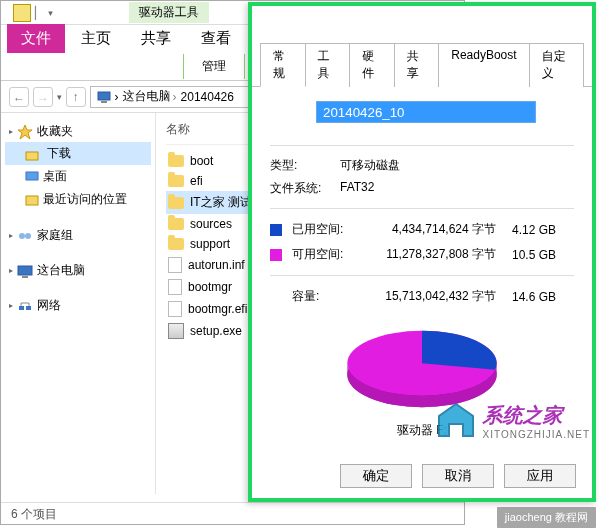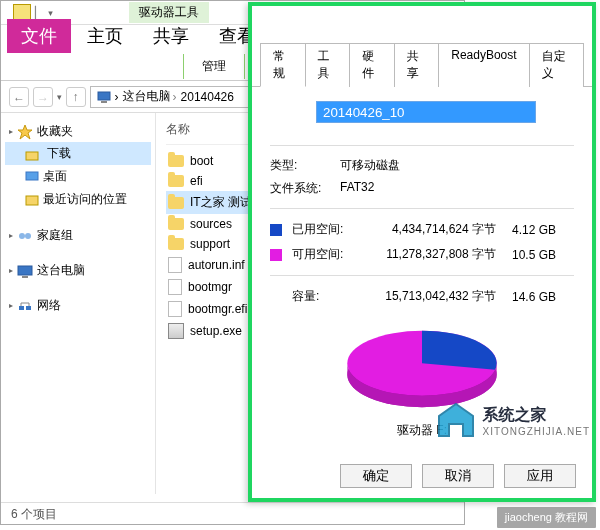--- a/index.html
+++ b/index.html
@@ -6,21 +6,21 @@
 body { width: 600px; height: 530px; background: #fff; position: relative; overflow: hidden; font-size: 12px; }
 
 
 .explorer { position: absolute; left: 0; top: 0; width: 465px; height: 525px; border: 1px solid #aaa; background: #fff; }
 .title-row { height: 24px; display: flex; align-items: center; background: #fff; border-bottom: 1px solid #ddd; padding-left: 6px; }
 .title-row .winbtns { margin-left: auto; display: flex; }
 .title-row .winbtn { width: 30px; height: 22px; text-align: center; line-height: 22px; }
 .qat { display: flex; align-items: center; padding: 0 6px; gap: 4px; }
 .qat-icon { width: 18px; height: 18px; background: #f6e27a; border: 1px solid #b99a00; display: inline-block; }
 .ribbon-tabs { height: 28px; display: flex; align-items: flex-end; padding-left: 6px; gap: 2px; }
-.ribbon-tabs .tab { padding: 5px 14px; font-size: 18px; }
+.ribbon-tabs .tab { padding: 5px 14px; font-size: 15px; }
 .ribbon-tabs .tab.file { background: #d02a9a; color: #fff; }
 .ribbon-bar { height: 28px; border-bottom: 1px solid #ccc; display: flex; align-items: center; text-align: center; }
 .ribbon-bar .manage { margin-left: 182px; border: 1px solid #8ccf6e; border-top: none; border-bottom: none; padding: 4px 18px; }
 .addr-row { height: 32px; display: flex; align-items: center; padding: 4px 8px; gap: 4px; border-bottom: 1px solid #ddd; }
 .navbtn { width: 20px; height: 20px; border: 1px solid #ccc; border-radius: 3px; display: flex; align-items: center; justify-content: center; color: #777; }
 .addr-bar { flex: 1; height: 22px; border: 1px solid #bbb; display: flex; align-items: center; padding: 0 6px; gap: 4px; }
 .crumb { display: flex; align-items: center; gap: 2px; }
 .crumb .sep { color: #888; }
 .explorer-body { display: flex; height: calc(100% - 142px); }
 .nav-pane { width: 155px; border-right: 1px solid #e4e4e4; padding: 8px 4px; overflow: hidden; }
@@ -60,21 +60,21 @@
 .disk-row .label { width: 72px; }
 .disk-row .bytes { width: 132px; text-align: right; }
 .disk-row .size { width: 60px; text-align: right; }
 .pie-wrap { text-align: center; padding: 14px 0 6px; }
 .pie { width: 170px; height: 90px; margin: 0 auto; }
 .props-btns { position: absolute; bottom: 10px; right: 16px; display: flex; gap: 10px; }
 .props-btns button { width: 72px; height: 24px; border: 1px solid #aaa; background: #f3f3f3; }
 
 
 .wm { position: absolute; right: 10px; top: 400px; display: flex; align-items: center; gap: 6px; opacity: 0.9; }
-.wm-text .b { font-size: 16px; font-weight: bold; color: #0f172a; }
+.wm-text .b { font-size: 20px; font-weight: bold; color: #a21caf; font-style: italic; }
 .wm-text .s { font-size: 10px; color: #666; letter-spacing: 1px; }
 .wm-logo { width: 42px; height: 42px; }
 .corner-wm { position: absolute; right: 4px; bottom: 2px; font-size: 11px; color: #fff; background: rgba(0,0,0,0.35); padding: 3px 8px; border-radius: 1px; }
 </style>
 </head>
 <body>
 
 <div class="explorer">
   <div class="title-row">
     <div class="qat">

